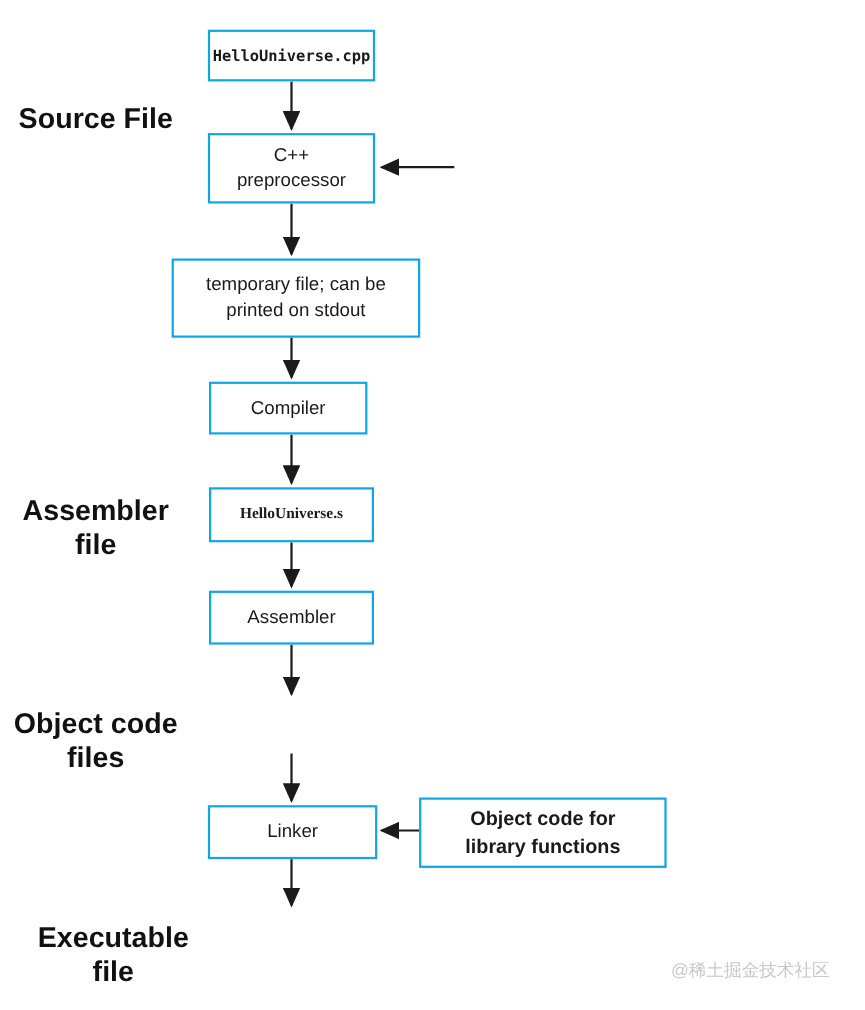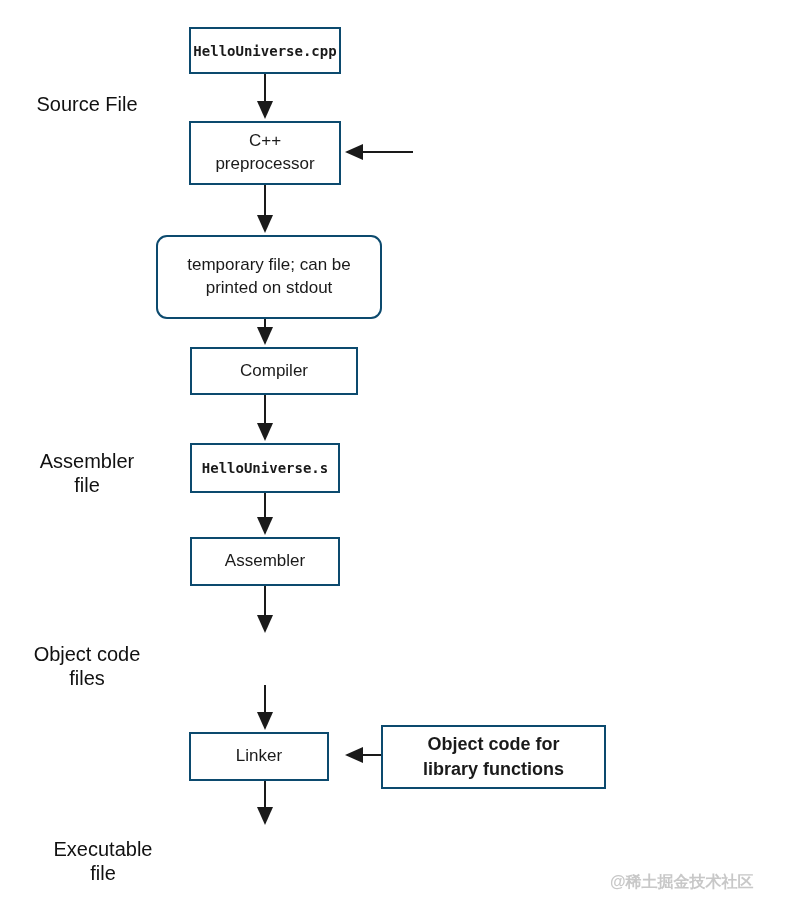--- a/index.html
+++ b/index.html
@@ -7,66 +7,65 @@
     position: relative;
     width: 786px;
     height: 918px;
     background: #ffffff;
     font-family: "Liberation Sans", sans-serif;
     overflow: hidden;
   }
   .node {
     position: absolute;
     box-sizing: border-box;
-    border: 2px solid #0c4a6e;
+    border: 2px solid #0ea5e9;
     background: #ffffff;
     color: #1a1a1a;
     display: flex;
     align-items: center;
     justify-content: center;
     text-align: center;
     white-space: pre-line;
   }
   .sans  { font-size: 17px; line-height: 1.35; }
   .mono  {
     font-family: "DejaVu Sans Mono", monospace;
     font-weight: bold;
     font-size: 14px;
   }
   .boldsans { font-weight: bold; font-size: 18px; line-height: 1.4; }
   .side-label {
     position: absolute;
     width: 150px;
-    font-weight: normal;
-    font-size: 20px;
+    font-weight: bold;
+    font-size: 26px;
     line-height: 1.2;
     color: #111111;
     text-align: center;
     white-space: pre-line;
   }
   svg.arrows { position: absolute; left: 0; top: 0; }
   .watermark {
     position: absolute;
     left: 610px;
     top: 872px;
     font-size: 16px;
     color: #c8c8c8;
-    font-weight: bold;
   }
 
   
   #n-cpp      { left:189px; top:27px;  width:152px; height:47px; }
   #n-prep     { left:189px; top:121px; width:152px; height:64px; }
   #n-include  { left:413px; top:119px; width:225px; height:68px; }
-  #n-temp     { left:156px; top:235px; width:226px; height:84px;border-radius:11px; }
-  #n-compiler { left:190px; top:347px; width:168px; height:48px; }
-  #n-asmfile  { left:190px; top:443px; width:150px; height:50px; }
+  #n-temp     { left:156px; top:235px; width:226px; height:72px; }
+  #n-compiler { left:190px; top:347px; width:144px; height:48px; }
+  #n-asmfile  { left:190px; top:443px; width:150px; height:50px;font-family:Liberation Serif, serif; }
   #n-assembler{ left:190px; top:537px; width:150px; height:49px; }
   #n-objfile  { left:189px; top:635px; width:152px; height:50px; }
-  #n-linker   { left:189px; top:732px; width:140px; height:49px; }
+  #n-linker   { left:189px; top:732px; width:154px; height:49px; }
   #n-objlib   { left:381px; top:725px; width:225px; height:64px; }
   #n-exec     { left:189px; top:827px; width:150px; height:50px; }
 
   #l-source   { left:12px; top:92px;  }
   #l-asm      { left:12px; top:449px; }
   #l-obj      { left:12px; top:642px; }
   #l-exec     { left:28px; top:837px; }
 </style>
 </head>
 <body>

